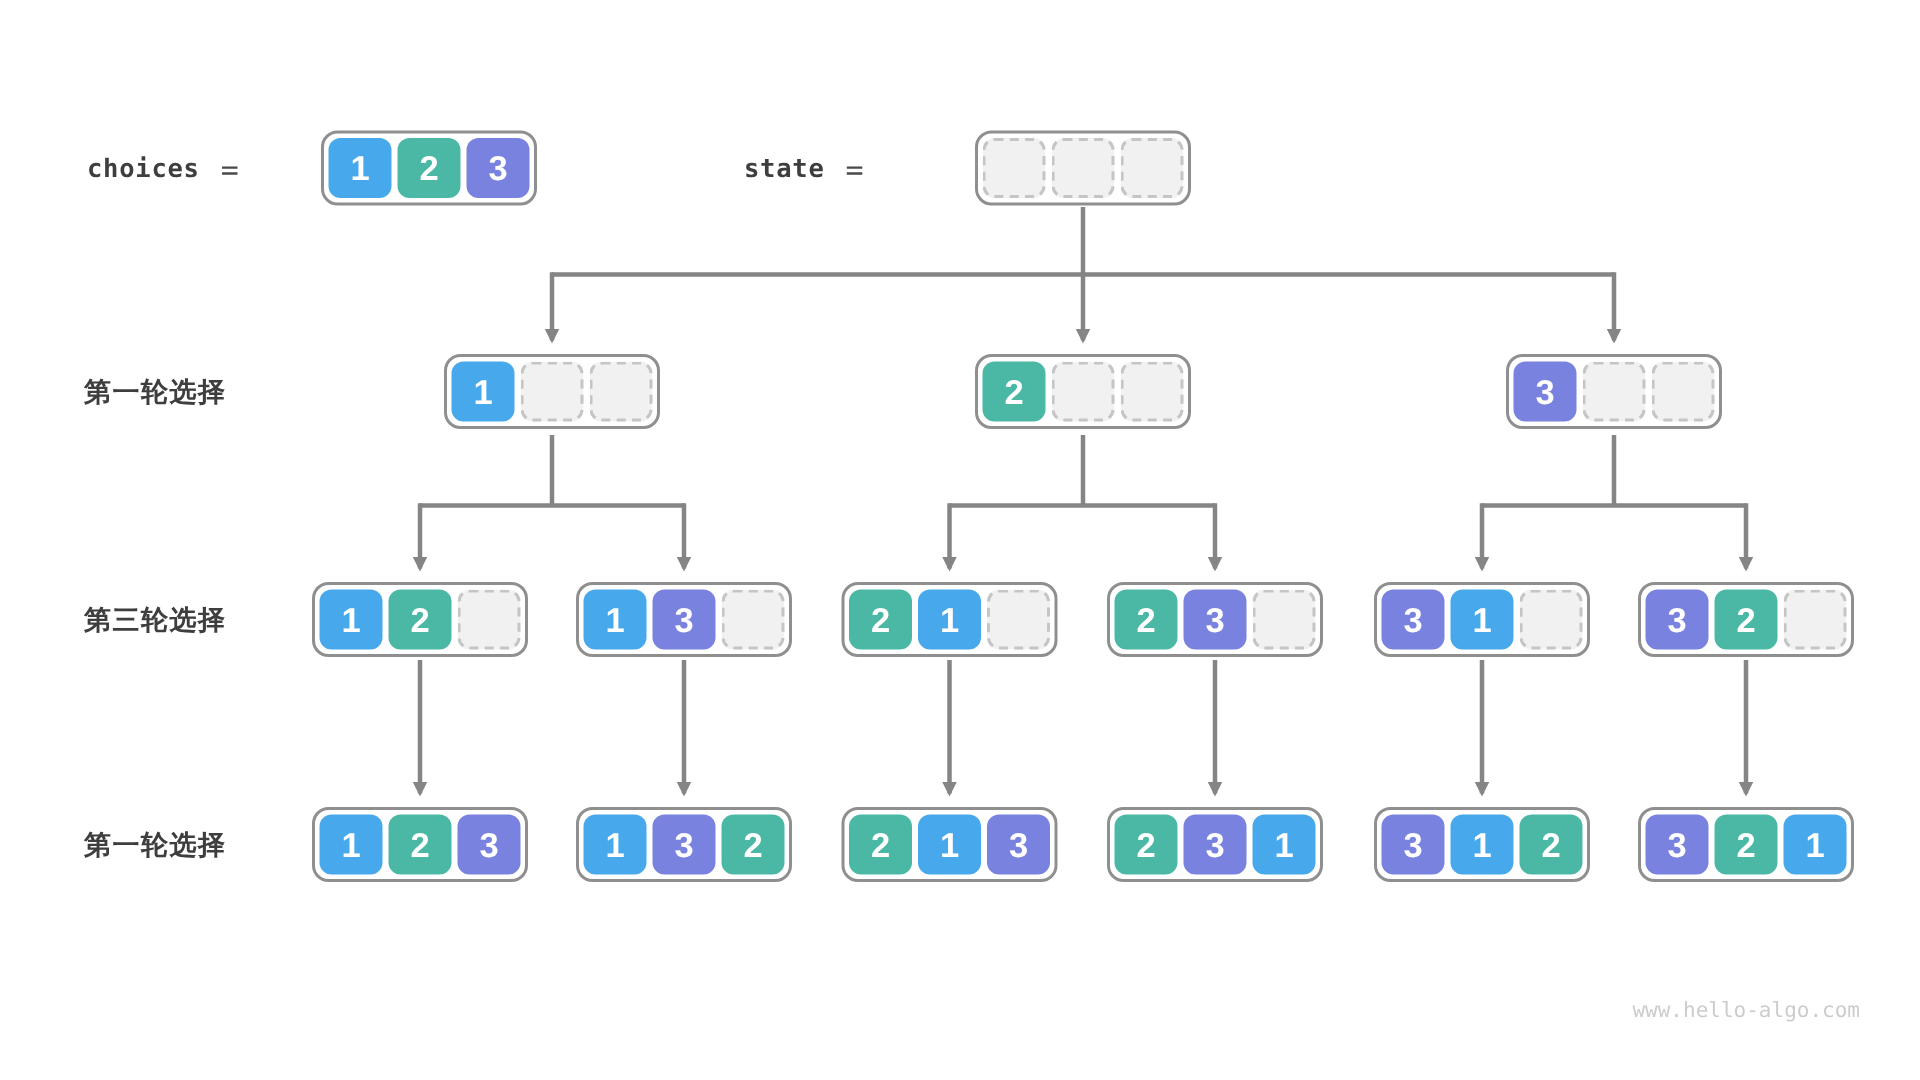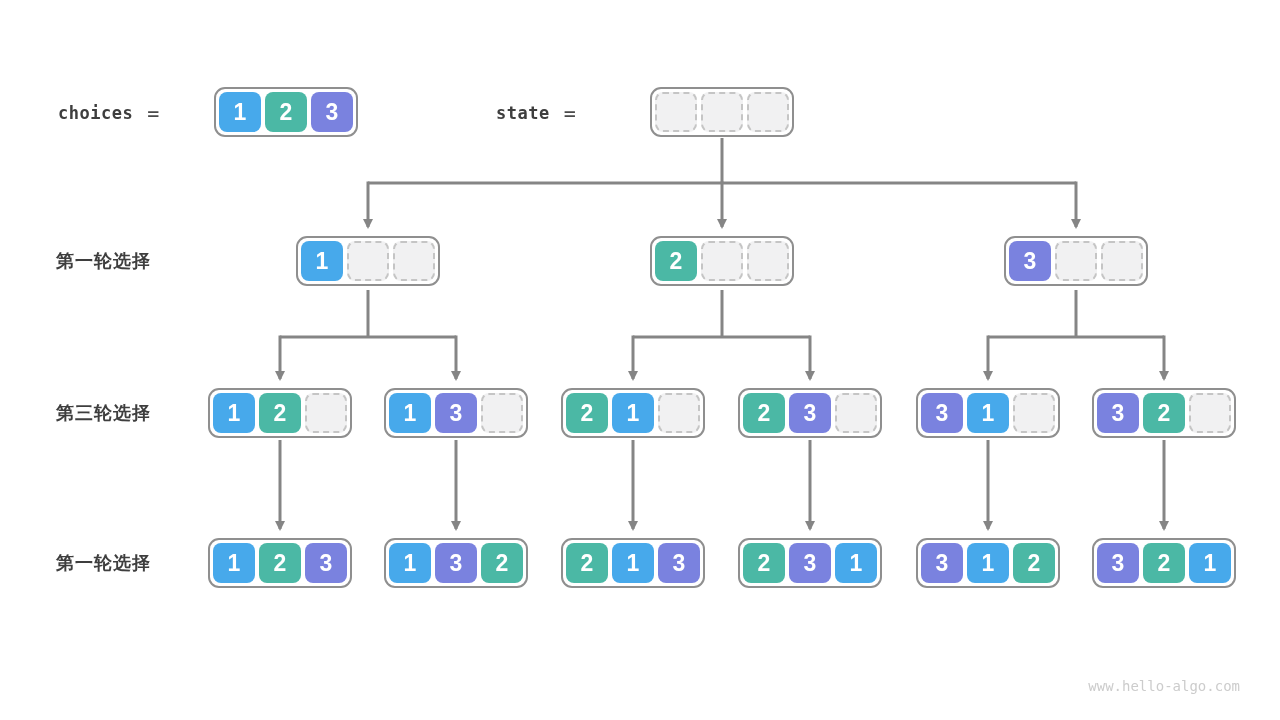--- a/index.html
+++ b/index.html
@@ -77,21 +77,21 @@
     align-items: center;
     font-size: 18px;
     font-weight: 700;
     color: var(--text, #3E3E3E);
     letter-spacing: 1px;
     margin-left: 18px;
   }
   .watermark {
     position: absolute;
     right: 40px;
-    bottom: 26px;
+    bottom: 38px;
     font-family: "DejaVu Sans Mono", "Liberation Mono", monospace;
     font-size: 14px;
     color: var(--watermark, #CCCCCC);
   }
 </style>
 </head>
 <body>
 
 <div id="stage">
 

